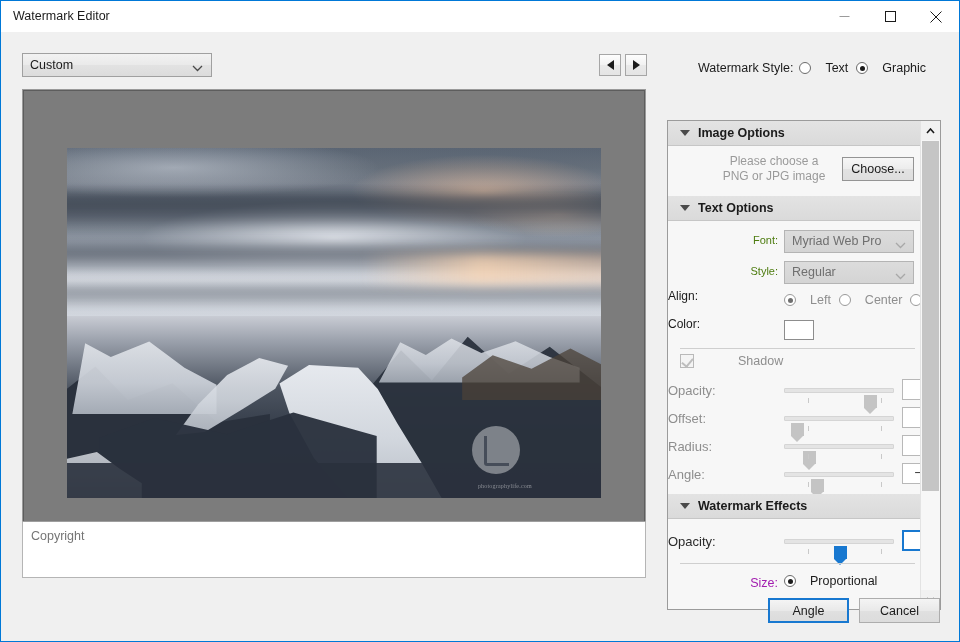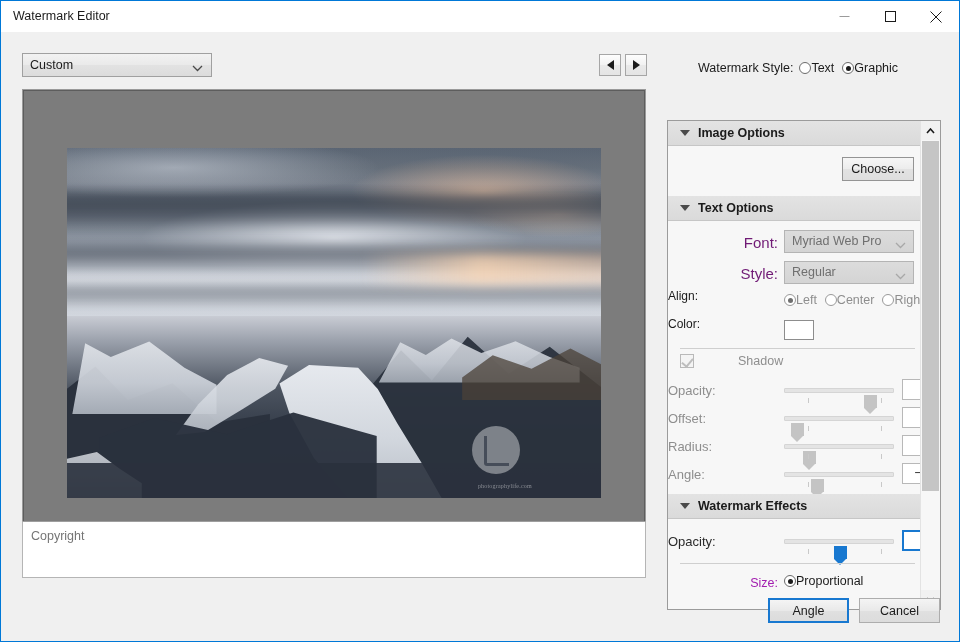--- a/index.html
+++ b/index.html
@@ -152,21 +152,21 @@
     position:absolute;left:8px;top:7px;font-size:12.5px;color:#757575;
   }
   
   .styleline{
     position:absolute;left:697px;top:29px;
     font-size:12.5px;color:#1b1b1b;
     display:flex;align-items:center;gap:0px;white-space:nowrap;
   }
   .styleline .lbl{font-weight:400;margin-right:6px;}
   .radio{
-    display:inline-flex;align-items:center;gap:0;margin-right:8px;
+    display:inline-flex;align-items:center;gap:14px;margin-right:8px;
   }
   .rdot{
     width:12px;height:12px;border-radius:50%;
     border:1px solid #6b6b6b;background:#fff;
     box-sizing:border-box;position:relative;flex:0 0 auto;
   }
   .rdot.on:after{
     content:"";position:absolute;left:2.5px;top:2.5px;width:5px;height:5px;
     border-radius:50%;background:#1b1b1b;
   }
@@ -204,21 +204,21 @@
   .io .choose{
     position:absolute;left:174px;top:11px;width:72px;height:24px;
     border:1px solid #949494;box-sizing:border-box;
     background:linear-gradient(to bottom,#f6f6f6 0%,#ececec 50%,#e2e2e2 51%,#dedede 100%);
     font-size:12.5px;color:#1b1b1b;
     display:flex;align-items:center;justify-content:center;
   }
   
   .row{position:relative;height:31px;}
   .row .rl{
-    position:absolute;right:0;top:7px;font-size:15px;color:#701a75;text-align:right;
+    position:absolute;right:0;top:7px;font-size:11px;color:#4d7c0f;text-align:right;
   }
   .lbl-col{position:absolute;left:0;width:110px;}
   .fld{
     position:absolute;left:116px;top:3px;width:130px;height:23px;
     border:1px solid #b4b4b4;box-sizing:border-box;
     background:linear-gradient(to bottom,#dcdcdc 0%,#d4d4d4 100%);
     color:#6f6f6f;font-size:12.5px;
   }
   .fld .ftxt{position:absolute;left:7px;top:3px;}
   .fld .fchev{position:absolute;right:7px;top:7px;}
@@ -418,20 +418,24 @@
     </div>
 
     <div class="panel">
       <div class="panelinner">
 
         <div class="sec-header">
           <span class="tri"></span>
           <span class="stxt">Image Options</span>
         </div>
         <div class="sec-body io">
+          <div class="msg">
+            <div>Please choose a</div>
+            <div>PNG or JPG image</div>
+          </div>
           <div class="choose">Choose...</div>
         </div>
 
         <div class="sec-header">
           <span class="tri"></span>
           <span class="stxt">Text Options</span>
         </div>
         <div class="sec-body" style="padding-top:6px;">
 
           <div class="row">

